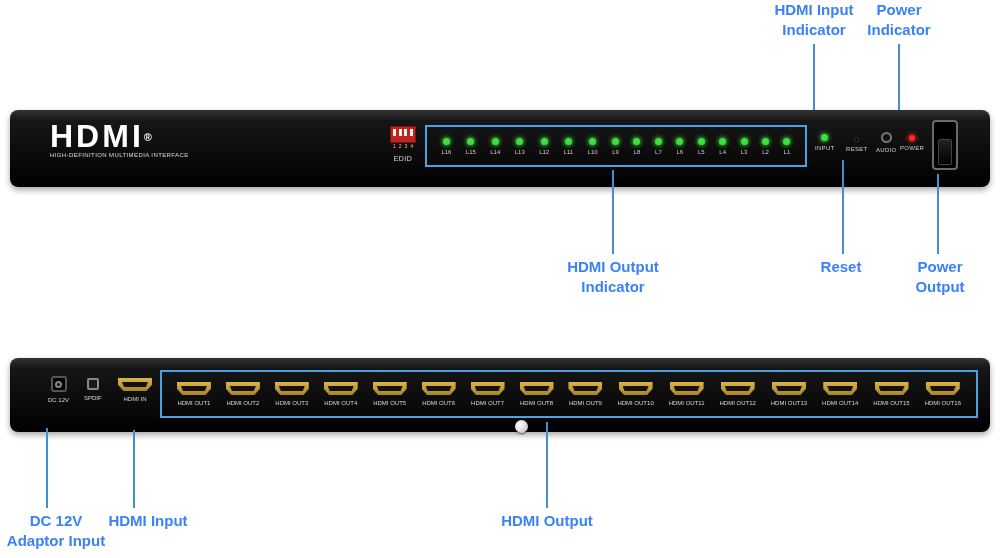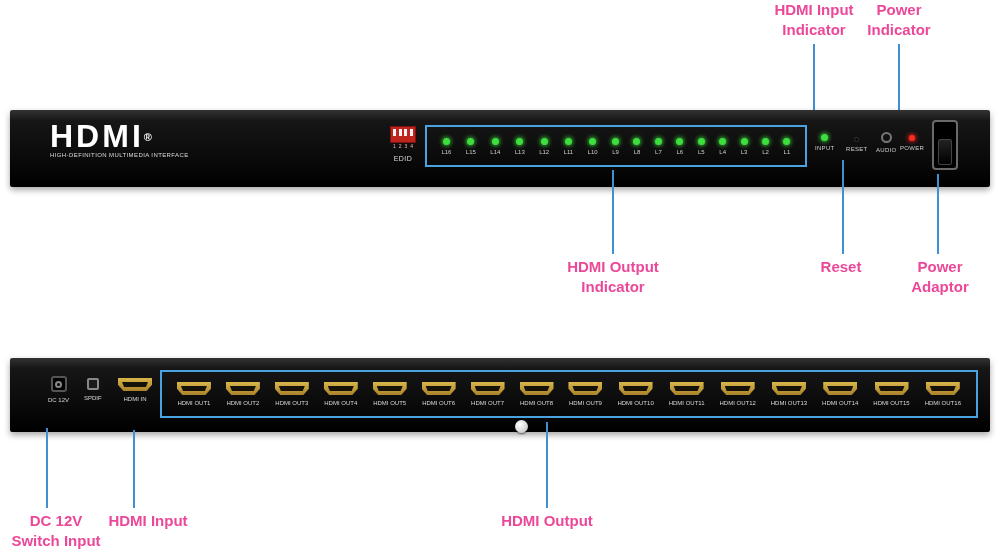--- a/index.html
+++ b/index.html
@@ -1,29 +1,29 @@
 <!DOCTYPE html>
 <html><head>
 <meta charset="utf-8">
 <style>
   * { margin:0; padding:0; box-sizing:border-box; }
   body { background:#ffffff; font-family:"Liberation Sans", sans-serif; }
   .canvas { position:relative; width:1000px; height:558px; background:#ffffff; overflow:hidden; }
 
   
   .ann { position:absolute; transform:translateX(-50%); text-align:center;
-         color:#ec4899; font-size:15px; font-weight:600; line-height:20px; white-space:nowrap; }
+         color:#3b82f6; font-size:15px; font-weight:600; line-height:20px; white-space:nowrap; }
 
   
   .cline { position:absolute; width:2px; background:#3f8fd2; }
 
   
   .panel { position:absolute; left:10px; width:980px;
            background:linear-gradient(180deg,#333 0%,#161616 14%,#0c0c0c 55%,#000 100%);
-           border-radius:2px; box-shadow:0 3px 6px rgba(0,0,0,.35); }
+           border-radius:8px; box-shadow:0 3px 6px rgba(0,0,0,.35); }
   .panel.front { top:110px; height:77px; }
   .panel.back  { top:358px; height:74px; }
 
   
   .hdmi-logo { position:absolute; left:40px; top:11px; color:#fff; }
   .hdmi-logo .word { font-size:32px; font-weight:800; letter-spacing:3px; line-height:30px; }
   .hdmi-logo .reg { font-size:11px; vertical-align:super; letter-spacing:0; font-weight:700; }
   .hdmi-logo .sub { font-size:6px; letter-spacing:.4px; color:#ddd; margin-top:1px; }
 
   
@@ -222,21 +222,21 @@
 
   <div class="ann" style="left:613px; top:257px;">
     <div>HDMI Output</div>
     <div>Indicator</div>
   </div>
   <div class="ann" style="left:841px; top:257px;">
     <div>Reset</div>
   </div>
   <div class="ann" style="left:940px; top:257px;">
     <div>Power</div>
-    <div>Adaptor</div>
+    <div>Output</div>
   </div>
 
   <div class="cline" style="left:612px; top:170px; height:84px;"></div>
   <div class="cline" style="left:842px; top:160px; height:94px;"></div>
   <div class="cline" style="left:937px; top:174px; height:80px;"></div>
 
   <div class="panel back">
 
     <div class="back-unit" style="left:38px; top:18px;">
       <div class="dc-jack">
@@ -356,21 +356,21 @@
             <div class="port-label">HDMI OUT16</div>
           </div>
         </div>
     </div>
 
     <div class="screw"></div>
   </div>
 
   <div class="ann" style="left:56px; top:511px;">
     <div>DC 12V</div>
-    <div>Switch Input</div>
+    <div>Adaptor Input</div>
   </div>
   <div class="ann" style="left:148px; top:511px;">
     <div>HDMI Input</div>
   </div>
   <div class="ann" style="left:547px; top:511px;">
     <div>HDMI Output</div>
   </div>
 
   <div class="cline" style="left:46px; top:428px; height:80px;"></div>
   <div class="cline" style="left:133px; top:430px; height:78px;"></div>

